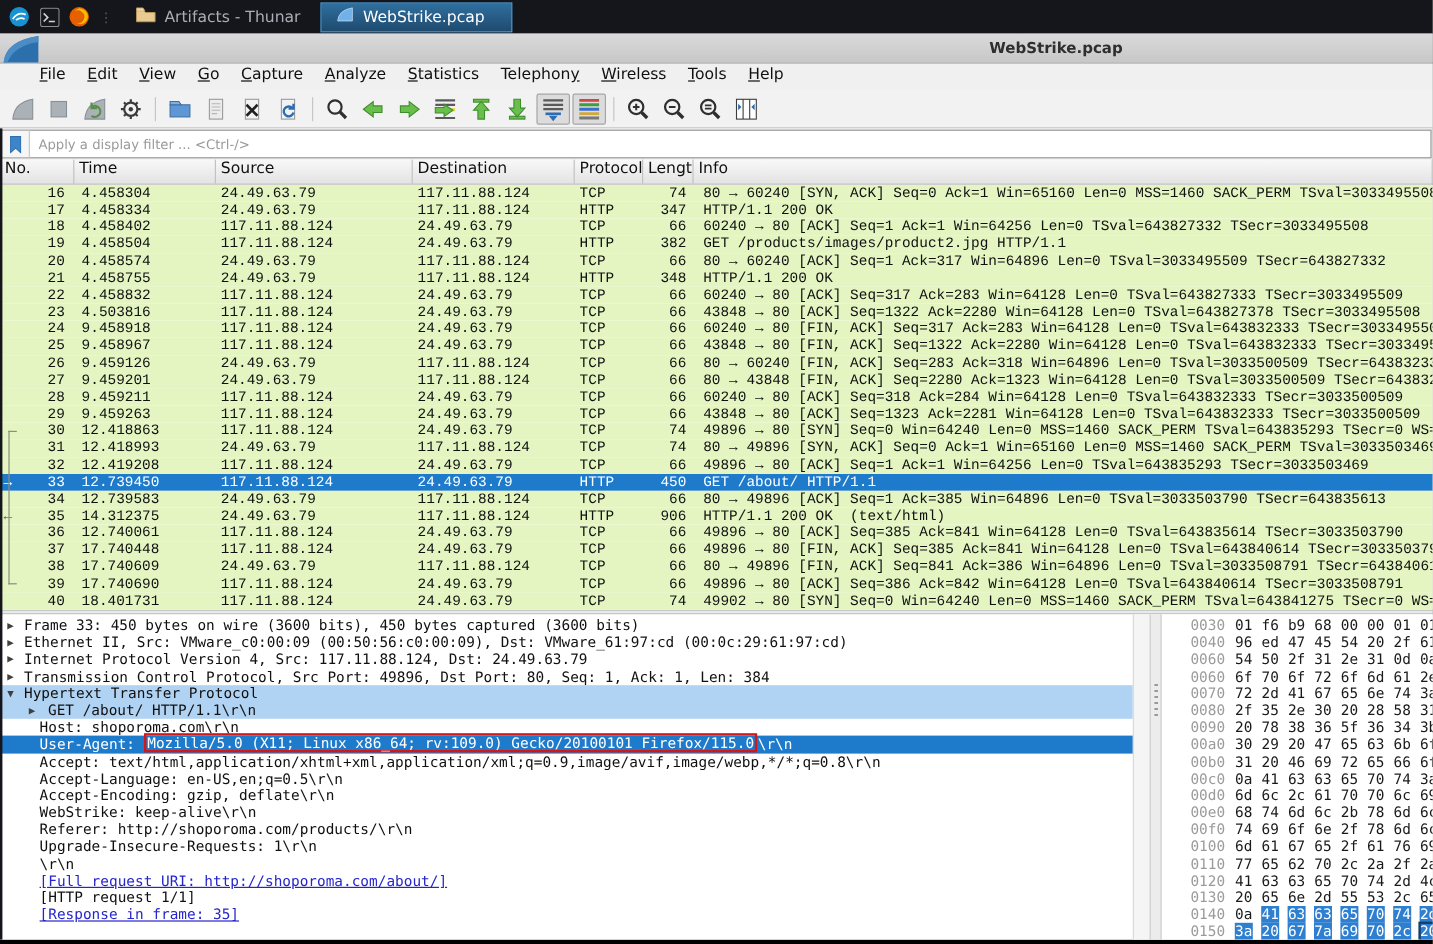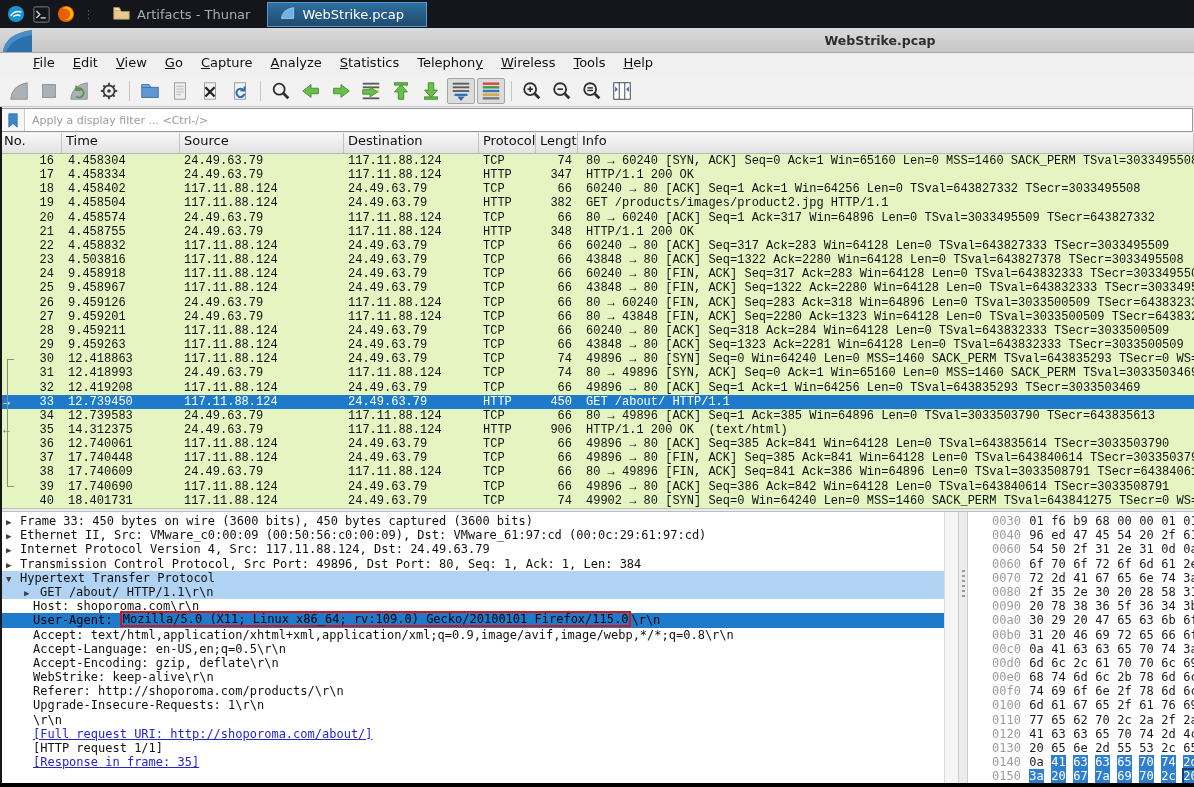--- a/index.html
+++ b/index.html
@@ -47,21 +47,21 @@
 .marker{position:absolute;left:3px;top:0;font-size:12px}
 .prow.sel .marker{color:#fff}
 .prow:not(.sel) .marker{color:#6a6f64}
 .bracket{position:absolute;left:7px;width:7px;border-left:1px solid #8a8f80;border-top:1px solid #8a8f80;border-bottom:1px solid #8a8f80;z-index:3}
 .hsplit{height:4px;background:#e9e9e9;border-top:1px solid #bfbfbf;border-bottom:1px solid #bfbfbf}
 
 .bottom{position:relative;height:271px;display:flex;background:#fff}
 .details{width:944px;height:100%;overflow:hidden;font-family:"DejaVu Sans Mono",monospace;font-size:12px;padding-top:2px}
 .drow{height:14.2px;line-height:14.2px;white-space:pre;color:#101010;position:relative}
 .drow.hl{background:#b1d3f3}
-.drow.dsel{background:#1e7bcc;color:#000000}
+.drow.dsel{background:#1e7bcc;color:#ffffff}
 .ind0{padding-left:20px}.ind1{padding-left:40px}.ind2{padding-left:33px}
 .darrow{position:absolute;font-size:9px;color:#3f3f3f;top:1px}
 .ind0 .darrow{left:6px}.ind1 .darrow{left:24px}
 .dlink{color:#2525cc;text-decoration:underline}
 .redbox{border:2px solid #d31717;display:inline-block;line-height:12px;margin:-2px 0;padding:0 1px;vertical-align:top}
 .dscroll{width:14px;height:100%;background:#f5f5f5;border-left:1px solid #dadada}
 .vsplit{width:10px;height:100%;background:#ececec;border-left:1px solid #cdcdcd;border-right:1px solid #cdcdcd;position:relative}
 .vsplit::after{content:"";position:absolute;left:3px;top:58px;width:3px;height:28px;background:repeating-linear-gradient(#999 0 2px,transparent 2px 5px)}
 .hexpane{flex:1;height:100%;overflow:hidden;font-family:"DejaVu Sans Mono",monospace;font-size:12px;padding-top:2px;background:#fff}
 .hexrow{height:14.2px;line-height:14.2px;white-space:pre;display:flex}

